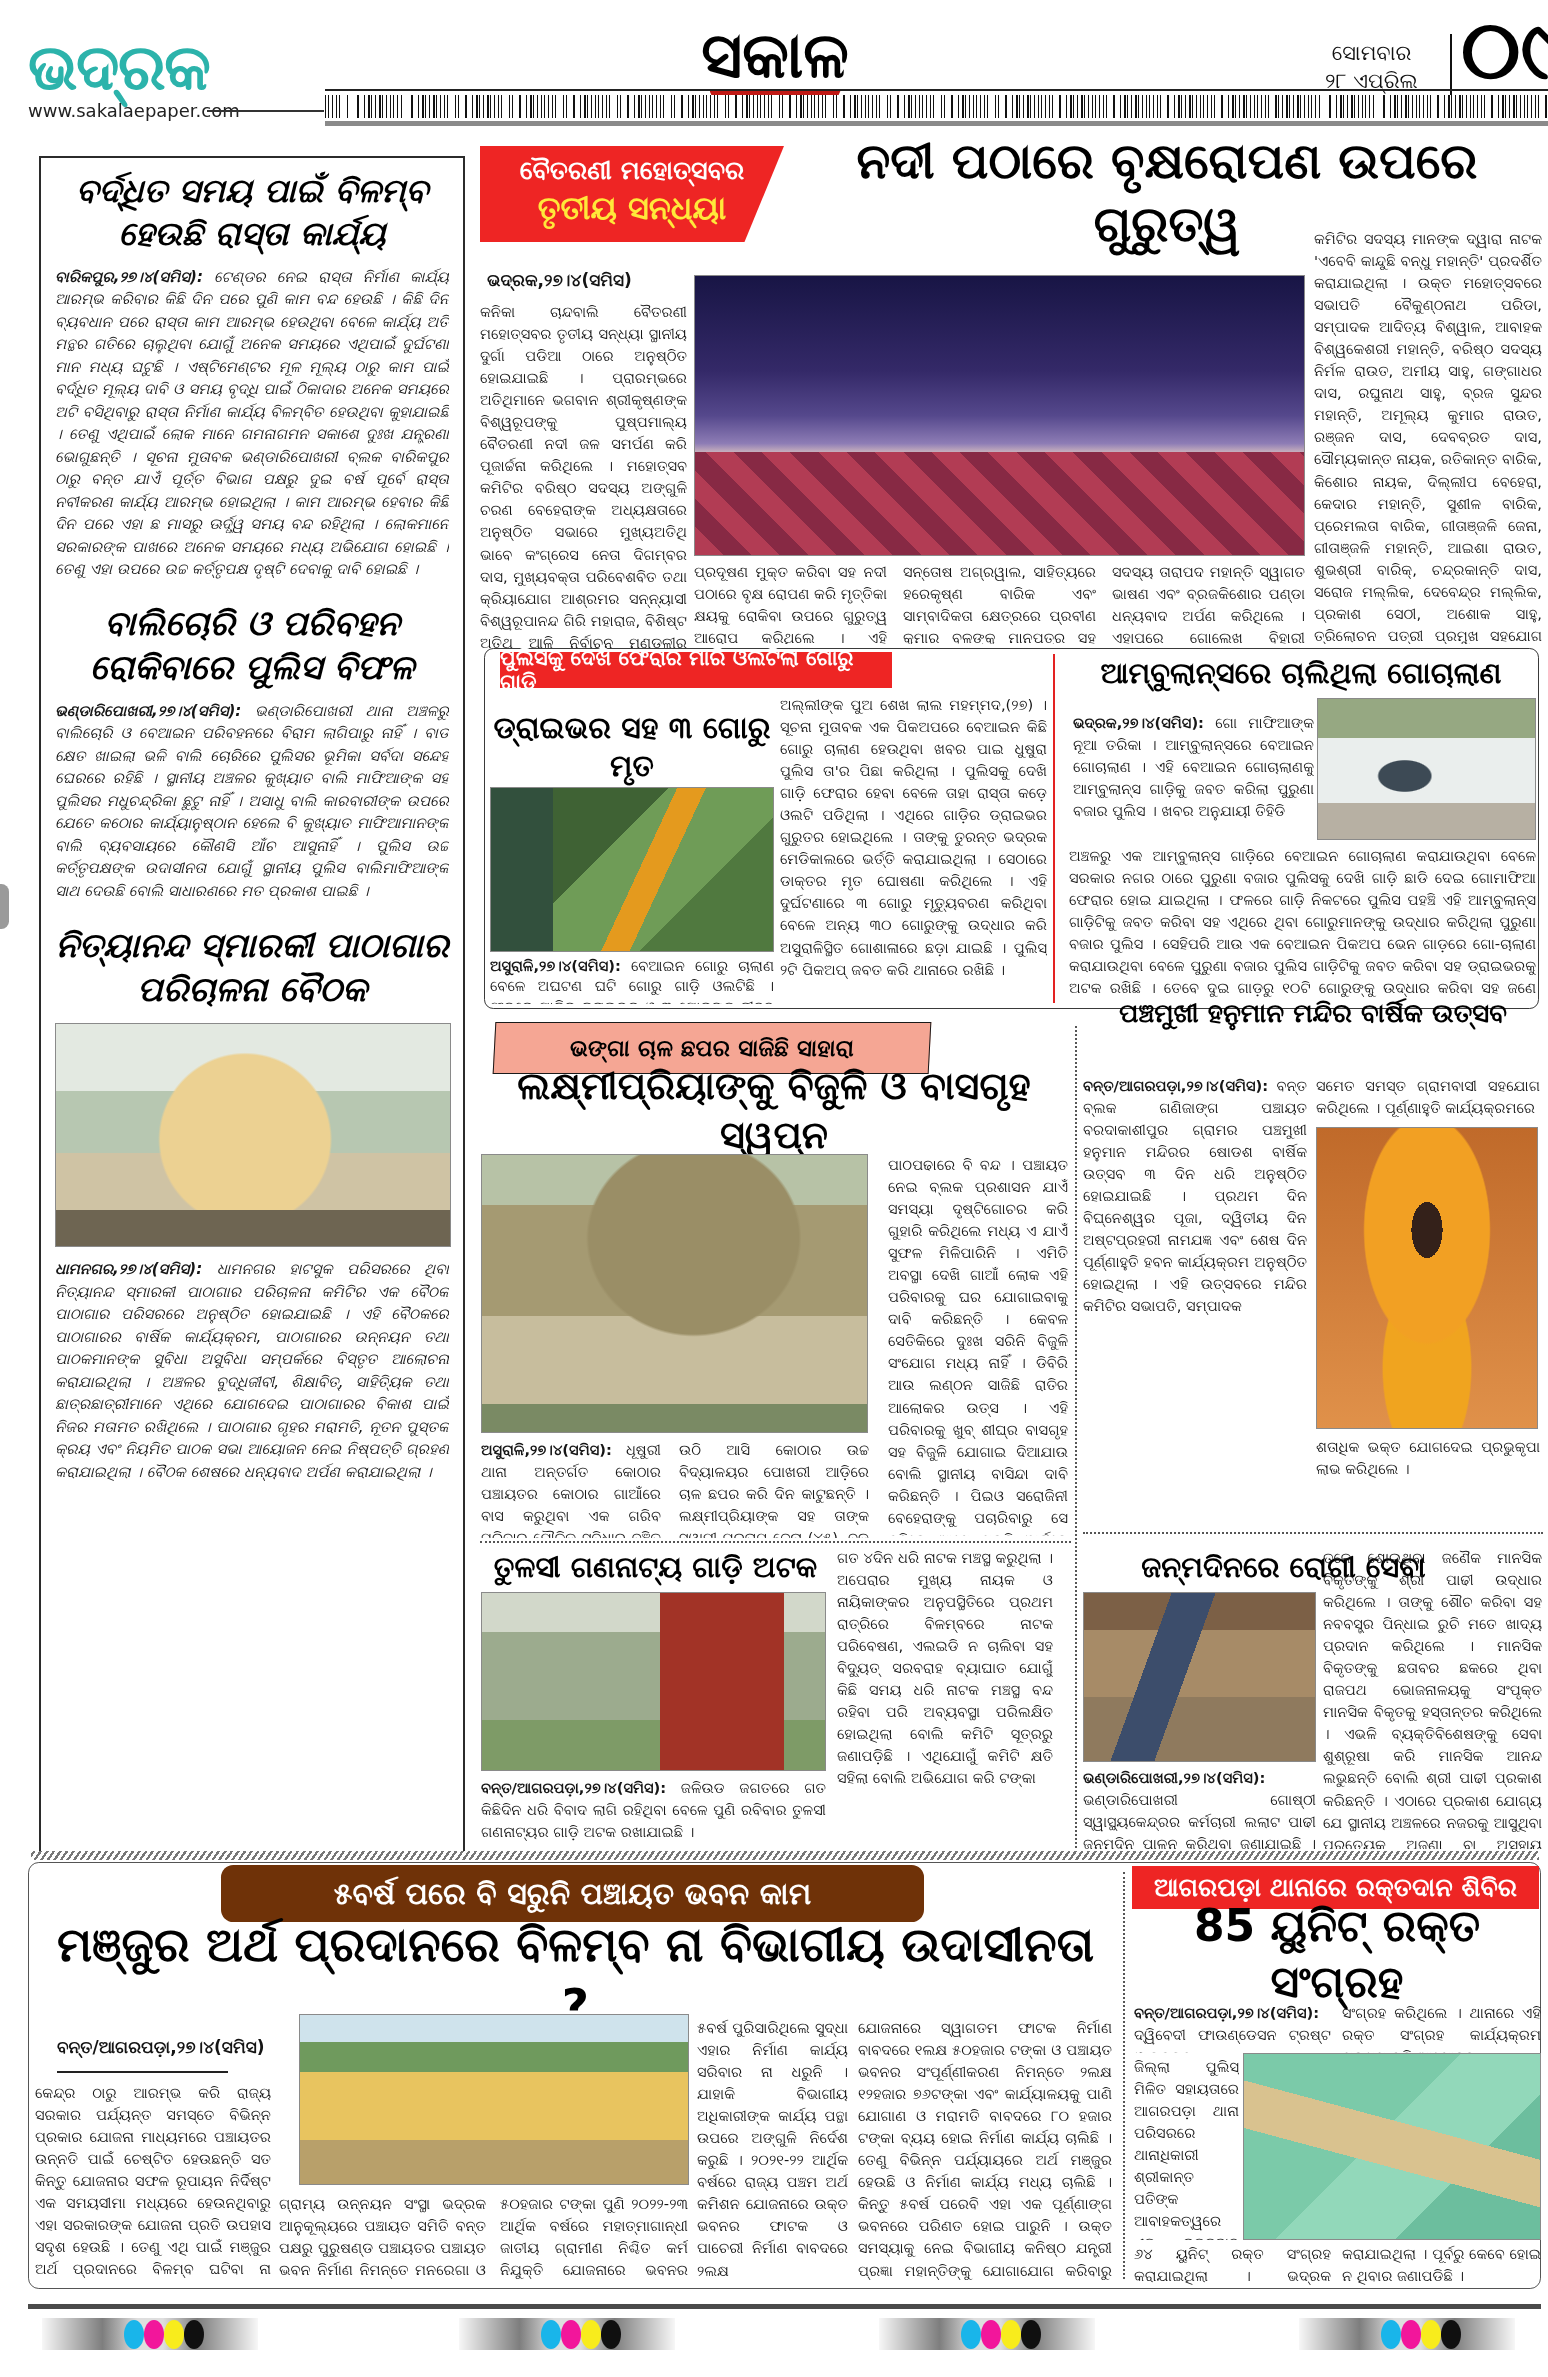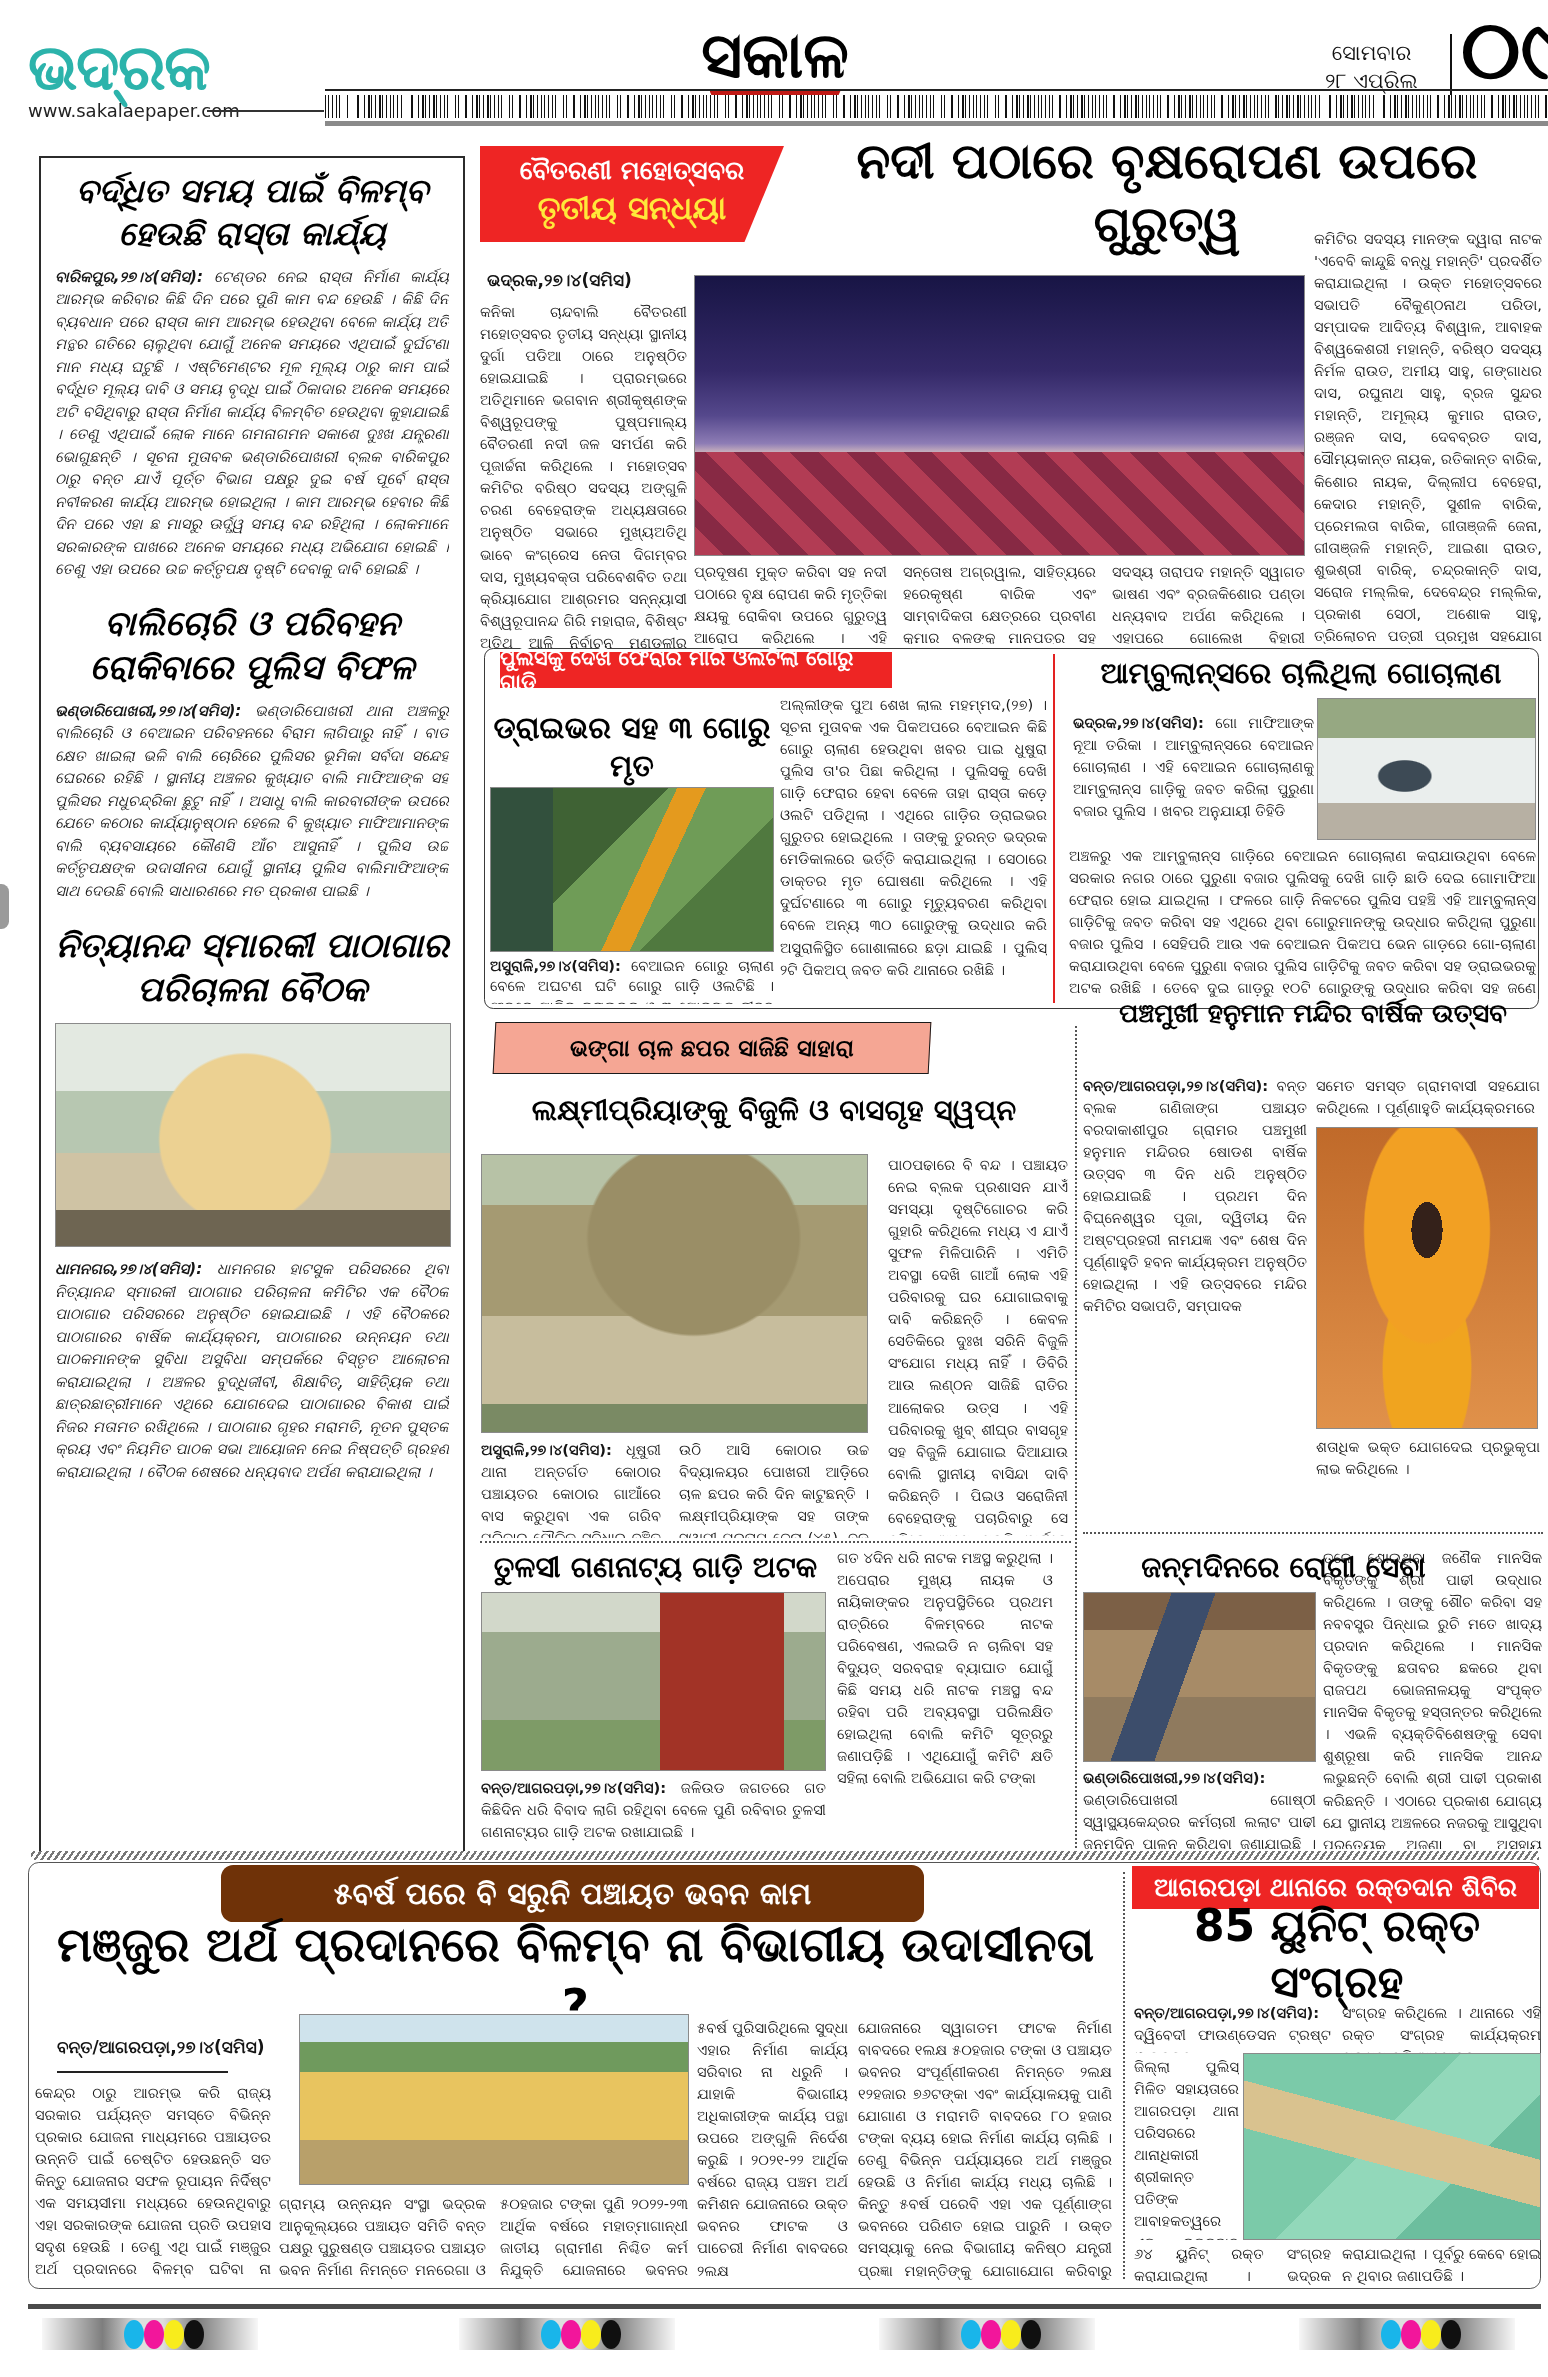--- a/index.html
+++ b/index.html
@@ -114,21 +114,21 @@
   <div class="abs hl flexc" style="left:490px;top:723px;width:284px;height:48px;font-size:30px;">ଡ୍ରାଇଭର ସହ ୩ ଗୋରୁ ମୃତ</div>
   <div class="abs photo ph-accident" style="left:490px;top:787px;width:284px;height:165px;"></div>
   <p class="abs jt" style="left:490px;top:956px;width:284px;height:48px;margin:0;line-height:1.38;"><b class="dl">ଅସୁରାଳି,୨୭।୪(ସମିସ):</b> <span>ବେଆଇନ ଗୋରୁ ଚାଲାଣ ବେଳେ ଅଘଟଣ ଘଟି ଗୋରୁ ଗାଡ଼ି ଓଲଟିଛି । ଫଳରେ ଗାଡ଼ିର ଡ୍ରାଇଭର ଓ ୩ ଗୋରୁଙ୍କ ଜୀବନ ଯାଇଛି । ମୃତ ଡ୍ରାଇଭର ହେଲେ ଗୁଡି ଦରଦା ଅଧିବାସୀ ଶେଖ ଅଜମତ୍</span></p>
 
   <div class="abs hl flexc" style="left:1066px;top:652px;width:470px;height:43px;font-size:29px;">ଆମ୍ବୁଲାନ୍ସରେ ଚାଲିଥିଲା ଗୋଚାଲାଣ</div>
   <p class="abs jt" style="left:1069px;top:708px;width:241px;height:133px;margin:4px;"><b class="dl">ଭଦ୍ରକ,୨୭।୪(ସମିସ):</b> <span>ଗୋ ମାଫିଆଙ୍କ ନୂଆ ତରିକା । ଆମ୍ବୁଲାନ୍ସରେ ବେଆଇନ ଗୋଚାଲାଣ । ଏହି ବେଆଇନ ଗୋଚାଲାଣକୁ ଆମ୍ବୁଲାନ୍ସ ଗାଡ଼ିକୁ ଜବତ କରିଲା ପୁରୁଣା ବଜାର ପୁଲିସ । ଖବର ଅନୁଯାୟୀ ତିହିଡି</span></p>
   <div class="abs photo ph-ambulance" style="left:1317px;top:698px;width:219px;height:142px;"></div>
   <div class="abs jt" style="left:1069px;top:845px;width:467px;height:153px;">ଅଞ୍ଚଳରୁ ଏକ ଆମ୍ବୁଲାନ୍ସ ଗାଡ଼ିରେ ବେଆଇନ ଗୋଚାଲାଣ କରାଯାଉଥିବା ବେଳେ ସରକାର ନଗର ଠାରେ ପୁରୁଣା ବଜାର ପୁଲିସକୁ ଦେଖି ଗାଡ଼ି ଛାଡି ଦେଇ ଗୋମାଫିଆ ଫେରାର ହୋଇ ଯାଇଥିଲା । ଫଳରେ ଗାଡ଼ି ନିକଟରେ ପୁଲିସ ପହଞ୍ଚି ଏହି ଆମ୍ବୁଲାନ୍ସ ଗାଡ଼ିଟିକୁ ଜବତ କରିବା ସହ ଏଥିରେ ଥିବା ଗୋରୁମାନଙ୍କୁ ଉଦ୍ଧାର କରିଥିଲା ପୁରୁଣା ବଜାର ପୁଲିସ । ସେହିପରି ଆଉ ଏକ ବେଆଇନ ପିକଅପ ଭେନ ଗାଡ଼ରେ ଗୋ-ଚାଲାଣ କରାଯାଉଥିବା ବେଳେ ପୁରୁଣା ବଜାର ପୁଲିସ ଗାଡ଼ିଟିକୁ ଜବତ କରିବା ସହ ଡ୍ରାଇଭରକୁ ଅଟକ ରଖିଛି । ତେବେ ଦୁଇ ଗାଡ଼ରୁ ୧୦ଟି ଗୋରୁଙ୍କୁ ଉଦ୍ଧାର କରିବା ସହ ଜଣେ ଡ୍ରାଇଭରକୁ ଅଟକ ରଖି ଅଧିକ ତଦନ୍ତ ଚଳାଇଛି ପୁରୁଣା ବଜାର ପୁଲିସ ବୋଲି ସିଟି ଡିଏସପି ସମ୍ବିତ ମାଝୀ ସୂଚନା ଦେଇଛନ୍ତି ।</div>
 
   <div class="abs flexc" style="left:494px;top:1022px;width:436px;height:52px;background:#f5a694;border:1.5px solid #1a1a1a;transform:skewX(-3deg);font-size:23px;font-weight:bold;color:#000;">ଭଙ୍ଗା ଚାଳ ଛପର ସାଜିଛି ସାହାରା</div>
-  <div class="abs hl flexc" style="left:480px;top:1081px;width:588px;height:60px;font-size:29px;">ଲକ୍ଷ୍ମୀପ୍ରିୟାଙ୍କୁ ବିଜୁଳି ଓ ବାସଗୃହ ସ୍ୱପ୍ନ</div>
+  <div class="abs hl flexc" style="left:480px;top:1081px;width:588px;height:60px;font-size:38px;">ଲକ୍ଷ୍ମୀପ୍ରିୟାଙ୍କୁ ବିଜୁଳି ଓ ବାସଗୃହ ସ୍ୱପ୍ନ</div>
   <div class="abs photo ph-hut" style="left:481px;top:1154px;width:387px;height:279px;"></div>
   <p class="abs jt" style="left:481px;top:1439px;width:180px;height:99px;margin:0;"><b class="dl">ଅସୁରାଳି,୨୭।୪(ସମିସ):</b> <span>ଧୂଷୁରୀ ଥାନା ଅନ୍ତର୍ଗତ କୋଠାର ପଞ୍ଚାୟତର କୋଠାର ଗାଆଁରେ ବାସ କରୁଥିବା ଏକ ଗରିବ ପରିବାର ମୌଳିକ ସୁବିଧାରୁ ବଞ୍ଚିତ ହୋଇଛନ୍ତି । ଗାଆଁର ୪୨ ବର୍ଷୀୟା ଲକ୍ଷ୍ମୀପ୍ରିୟା ଜେନା ୪ ବର୍ଷ ହେଲା ଗାଁରୁ</span></p>
   <div class="abs jt" style="left:679px;top:1439px;width:190px;height:99px;">ଉଠି ଆସି କୋଠାର ଉଚ୍ଚ ବିଦ୍ୟାଳୟର ପୋଖରୀ ଆଡ଼ିରେ ଚାଳ ଛପର କରି ଦିନ କାଟୁଛନ୍ତି । ଲକ୍ଷ୍ମୀପ୍ରିୟାଙ୍କ ସହ ତାଙ୍କ ସ୍ୱାମୀ ପ୍ରତାପ ଜେନା (୪୫), ବଡ ପୁଅ ସାଗର ଜେନା (୧୪), ସାନ ଝିଅ କୃଷ୍ଣା ଜେନା (୧୧) । ଦାରିଦ୍ର୍ୟ ଯୋଗୁ ପିଲାମାନଙ୍କ</div>
   <div class="abs jt" style="left:888px;top:1154px;width:180px;height:382px;">ପାଠପଢାରେ ବି ବନ୍ଦ । ପଞ୍ଚାୟତ ନେଇ ବ୍ଲକ ପ୍ରଶାସନ ଯାଏଁ ସମସ୍ୟା ଦୃଷ୍ଟିଗୋଚର କରି ଗୁହାରି କରିଥିଲେ ମଧ୍ୟ ଏ ଯାଏଁ ସୁଫଳ ମିଳିପାରିନି । ଏମିତି ଅବସ୍ଥା ଦେଖି ଗାଆଁ ଲୋକ ଏହି ପରିବାରକୁ ଘର ଯୋଗାଇବାକୁ ଦାବି କରିଛନ୍ତି । କେବଳ ସେତିକିରେ ଦୁଃଖ ସରିନି ବିଜୁଳି ସଂଯୋଗ ମଧ୍ୟ ନାହିଁ । ଡିବିରି ଆଉ ଲଣ୍ଠନ ସାଜିଛି ରାତିର ଆଲୋକର ଉତ୍ସ । ଏହି ପରିବାରକୁ ଖୁବ୍ ଶୀଘ୍ର ବାସଗୃହ ସହ ବିଜୁଳି ଯୋଗାଇ ଦିଆଯାଉ ବୋଲି ସ୍ଥାନୀୟ ବାସିନ୍ଦା ଦାବି କରିଛନ୍ତି । ପିଇଓ ସରୋଜିନୀ ବେହେରାଙ୍କୁ ପଚାରିବାରୁ ସେ କହିଲେ ଆମେ ପ୍ରତି ୱାର୍ଡରେ ଘର ଘର ବୁଲି ସର୍ଭେ କରି ଅନଲାଇନ କରୁଛୁ । ଯାହାର ଘର ନିହାତି ଭାବେ ସରକାରୀ ସୁବିଧା ପାଇବେ ।</div>
 
   <div class="abs dotv" style="left:1075px;top:1026px;height:822px;width:0;"></div>
   <div class="abs doth" style="left:480px;top:1541px;width:591px;height:0;"></div>
   <div class="abs doth" style="left:1083px;top:1532px;width:460px;height:0;"></div>
 
   <div class="abs hl flexc" style="left:1083px;top:994px;width:460px;height:40px;font-size:26px;">ପଞ୍ଚମୁଖୀ ହନୁମାନ ମନ୍ଦିର ବାର୍ଷିକ ଉତ୍ସବ</div>

